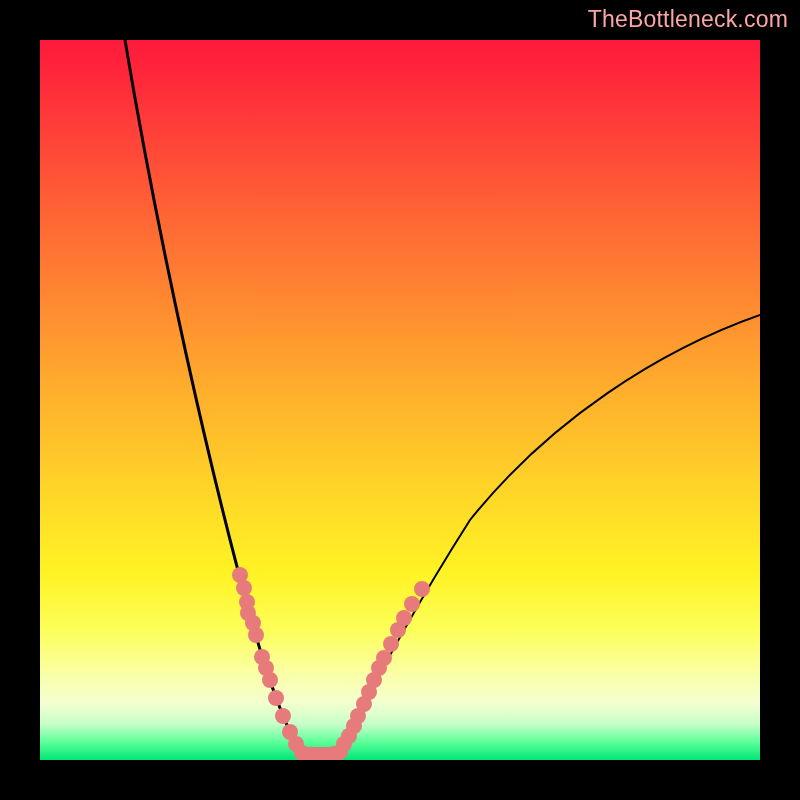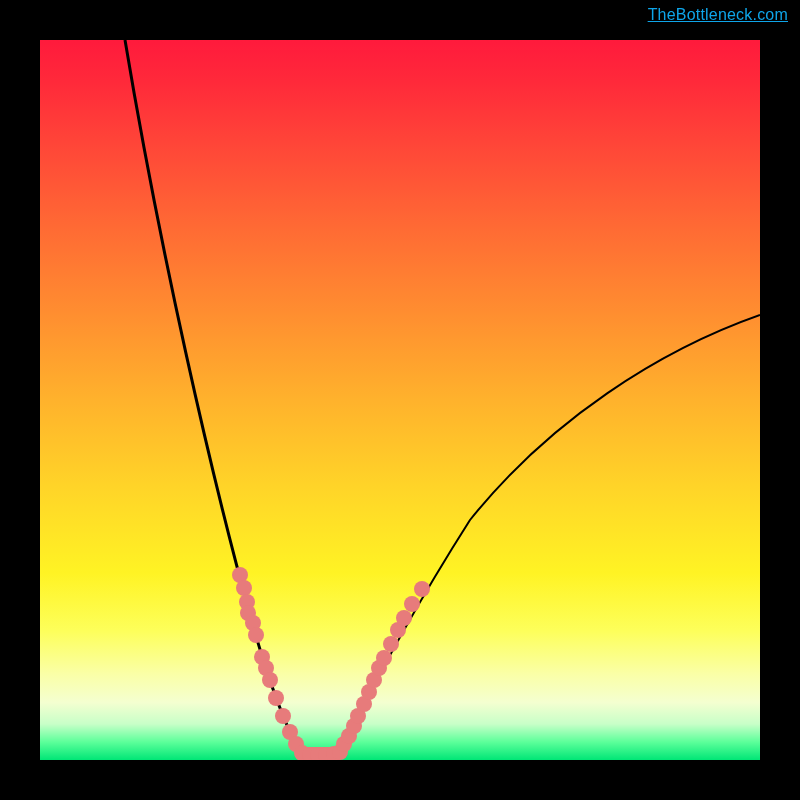--- a/index.html
+++ b/index.html
@@ -44,26 +44,25 @@
       #f4ffd0 92%,
       #c8ffc8 95%,
       #5cff9a 97.5%,
       #00e676 100%
     );
   }
   .watermark {
     position: absolute;
     top: 6px;
     right: 12px;
-    color: #0ea5e9;
-    font-size: 16px;
+    color: #fca5a5;
+    font-size: 23px;
     font-weight: 500;
     letter-spacing: 0.2px;
     user-select: none;
-    text-decoration: underline;
   }
   svg.curve {
     position: absolute;
     left: 0; top: 0;
     width: 720px;
     height: 720px;
     overflow: visible;
   }
   .curve-path {
     fill: none;

